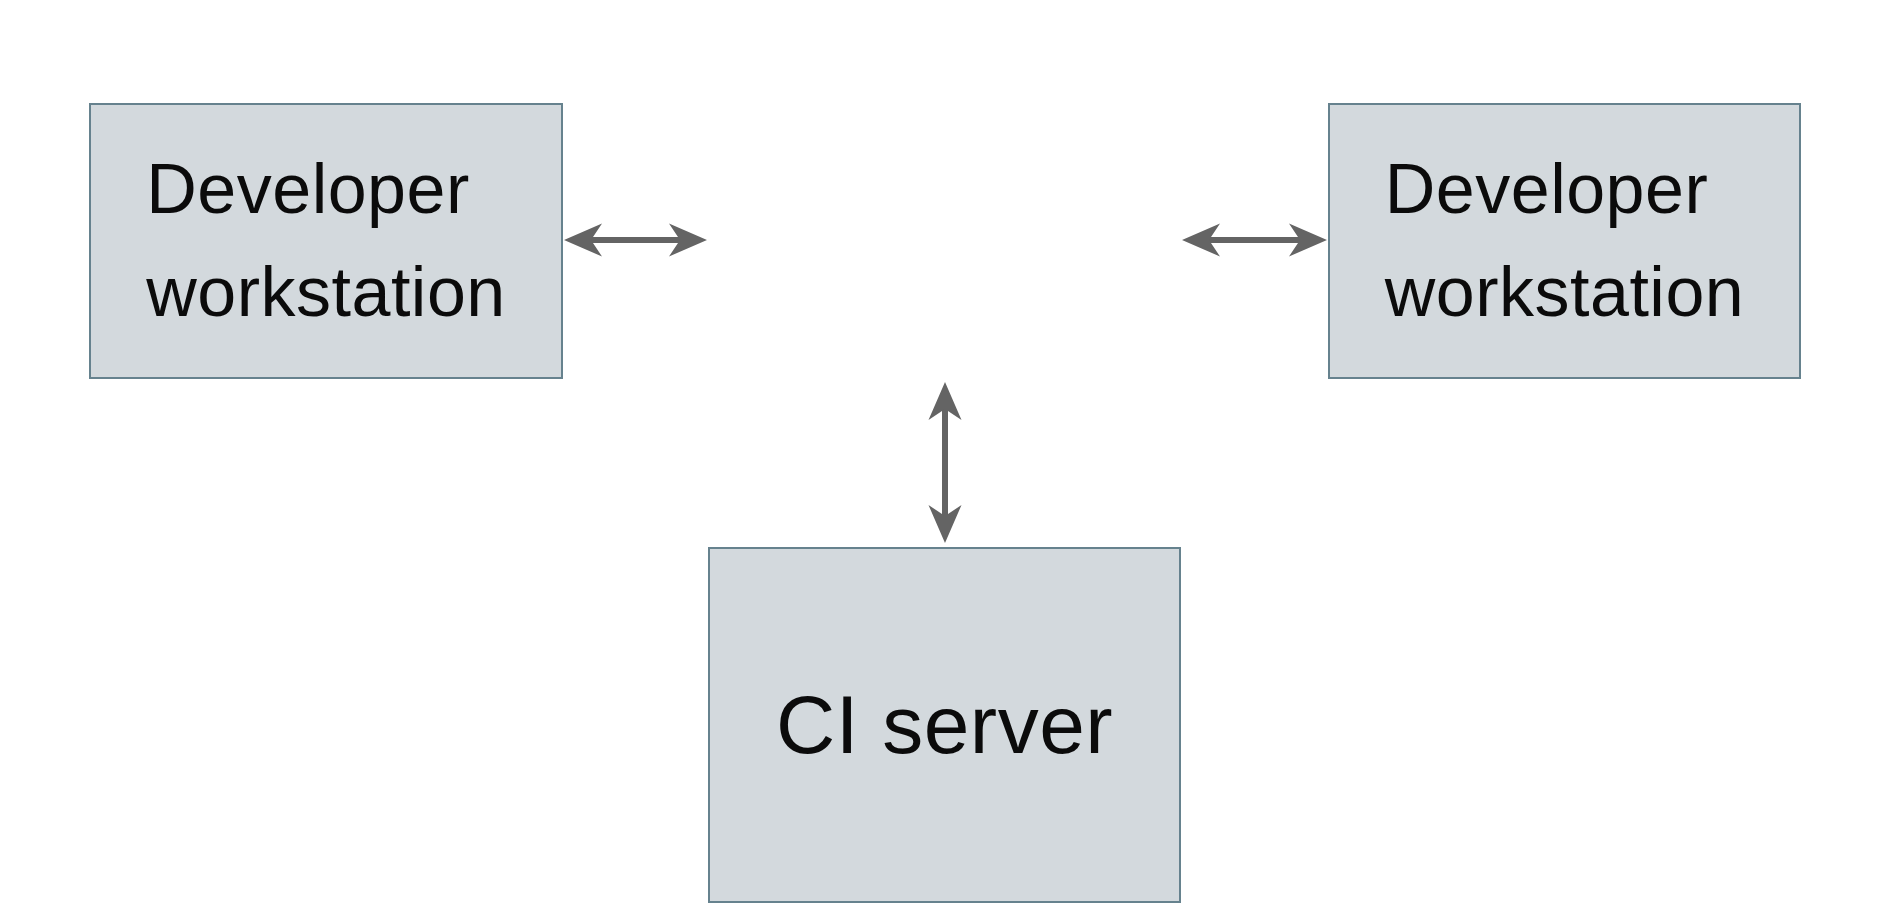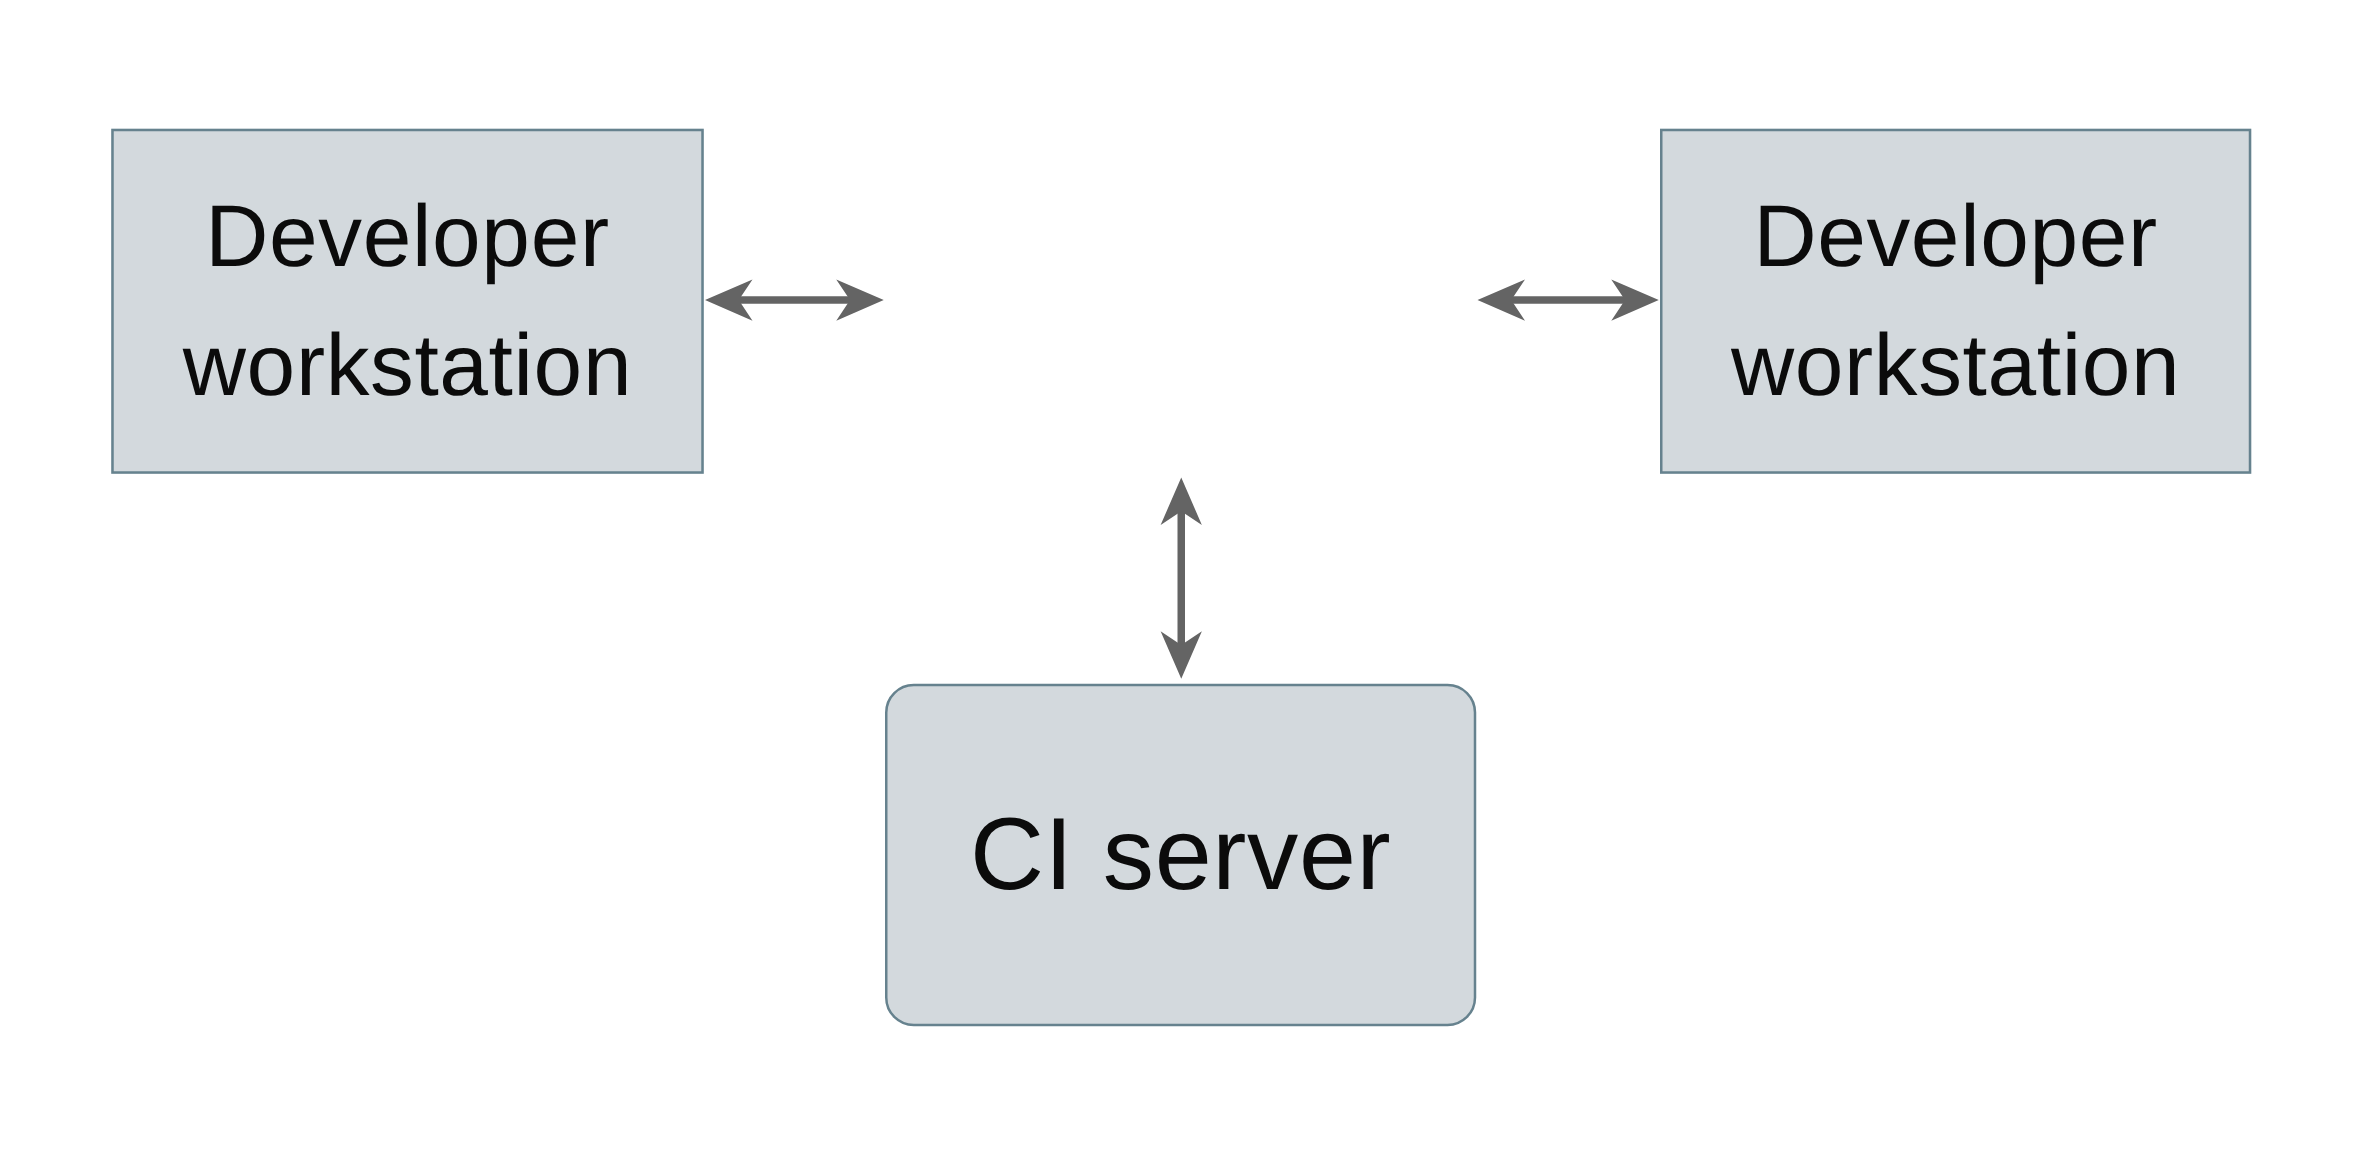--- a/index.html
+++ b/index.html
@@ -31,40 +31,39 @@
     fill: var(--arrow-color, #646464);
   }
   .node {
     position: absolute;
     box-sizing: border-box;
     background: var(--node-fill, #d3d9dd);
     border: 2px solid var(--node-border, #66828e);
     display: flex;
     align-items: center;
     justify-content: center;
-    text-align: center;
+    text-align: left;
     color: var(--label-color, #0b0b0b);
   }
   .node .label {
     white-space: pre-line;
   }
   .node-two-line {
     font-size: 70px;
     line-height: 103px;
     letter-spacing: 0.5px;
   }
   #node-dev-left  { left: 89px;   top: 103px; width: 474px; height: 276px; }
   #node-cache     { left: 708px;  top: 103px; width: 473px; height: 276px; }
   #node-dev-right { left: 1328px; top: 103px; width: 473px; height: 276px; }
   #node-ci {
-    left: 708px; top: 547px; width: 473px; height: 274px;
+    left: 708px; top: 547px; width: 473px; height: 356px;
     font-size: 82px;
     line-height: 100px;
     letter-spacing: 0.5px;
-    border-radius: 23px;
   }
 </style>
 </head>
 <body>
 
 <div class="canvas">
 
   <svg class="arrows" viewBox="0 0 1900 922" xmlns="http://www.w3.org/2000/svg">
 
     <g>

